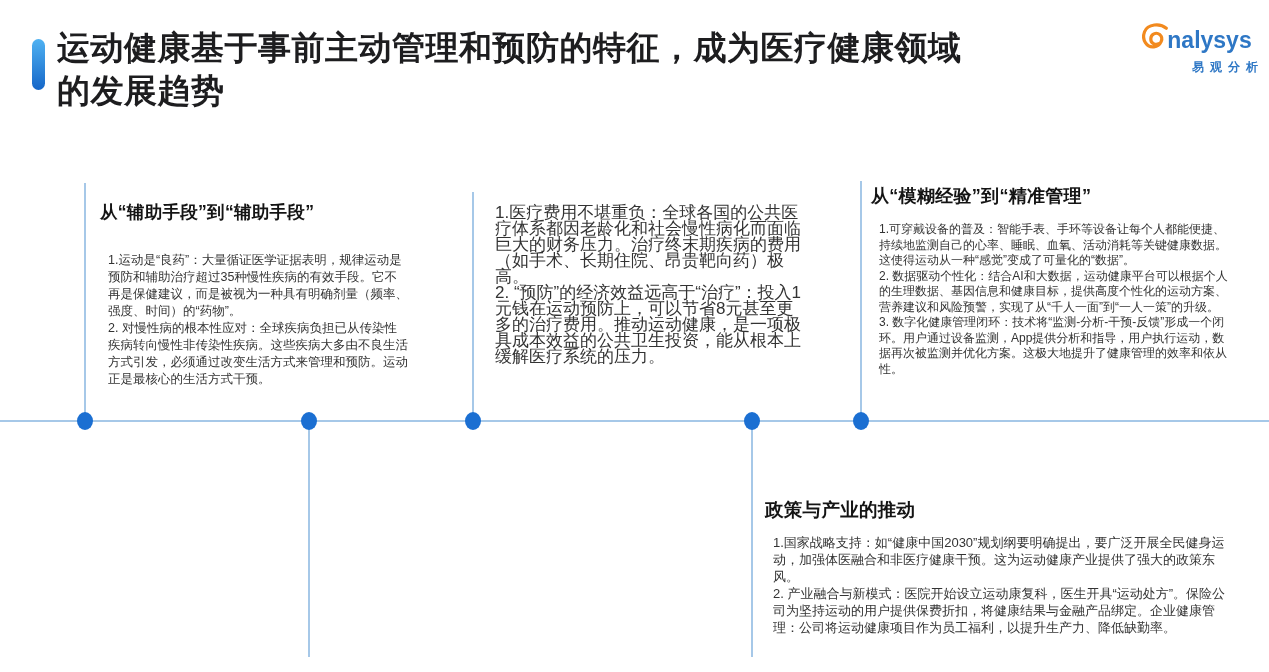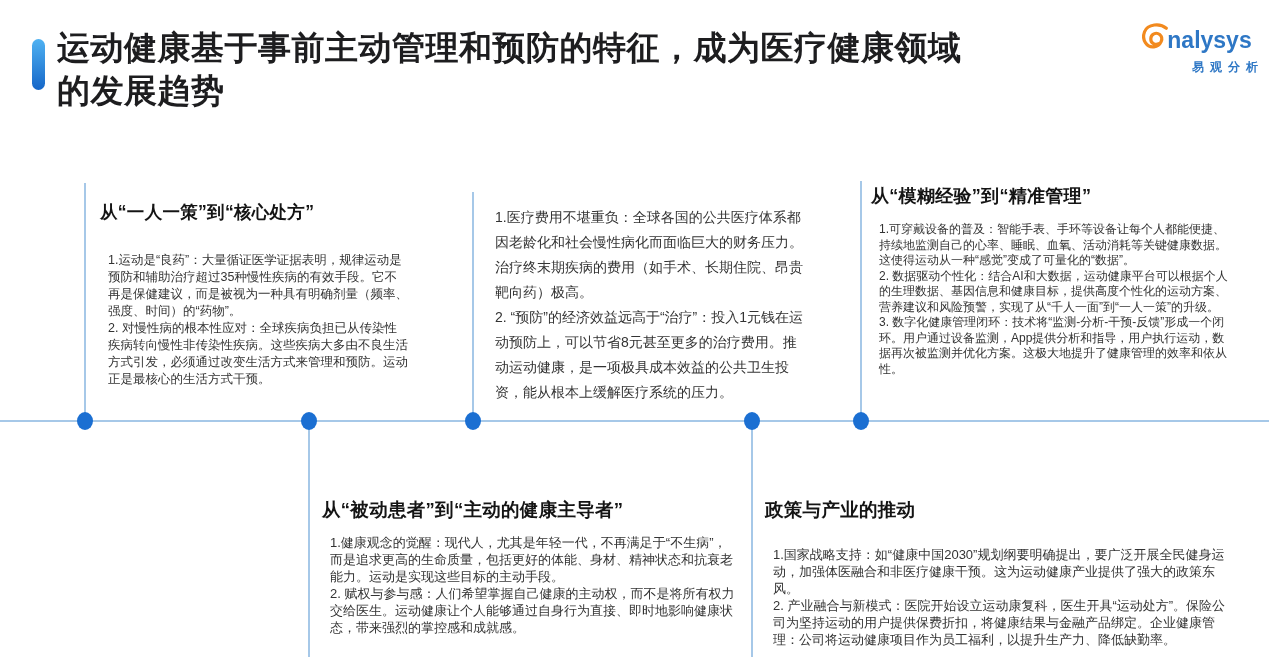--- a/index.html
+++ b/index.html
@@ -35,32 +35,32 @@
   .card { position:absolute; color:#333333; }
   .card h2 { margin:0; font-weight:bold; color:#141414; letter-spacing:0.3px; }
   .card p  { margin:8px; white-space:pre-line; }
 
   .card-1 { left:100px; top:200px; width:316px; }
   .card-1 h2 { font-size:17.5px; margin-bottom:28px; }
   .card-1 p { font-size:12.5px; line-height:17px; }
 
   .card-2 { left:487px; top:197px; width:324px; }
   .card-2 h2 { font-size:17.5px; margin-bottom:32px; }
-  .card-2 p { font-size:14px; line-height:25px; }
+  .card-2 p { font-size:17px; line-height:16px; }
 
   .card-3 { left:871px; top:184px; width:368px; }
   .card-3 h2 { font-size:18px; margin-bottom:14px; }
   .card-3 p { font-size:12px; line-height:15.5px; }
 
   .card-4 { left:322px; top:497px; width:424px; }
   .card-4 h2 { font-size:18.5px; margin-bottom:12px; }
   .card-4 p { font-size:13px; line-height:17px; }
 
   .card-5 { left:765px; top:497px; width:474px; }
-  .card-5 h2 { font-size:18.5px; margin-bottom:24px; }
+  .card-5 h2 { font-size:18.5px; margin-bottom:12px; }
   .card-5 p { font-size:13px; line-height:17px; }
 </style>
 </head>
 <body>
 
 <div class="slide">
 
   <div class="accent-bar"></div>
   <h1 class="slide-title">运动健康基于事前主动管理和预防的特征，成为医疗健康领域
 的发展趋势</h1>
@@ -85,42 +85,37 @@
   <div class="tl-vline" style="left:308px; top:421px; height:236px;"></div>
   <div class="tl-vline" style="left:751px; top:421px; height:236px;"></div>
 
   <div class="tl-dot" style="left:77px;  top:412px;"></div>
   <div class="tl-dot" style="left:301px; top:412px;"></div>
   <div class="tl-dot" style="left:465px; top:412px;"></div>
   <div class="tl-dot" style="left:744px; top:412px;"></div>
   <div class="tl-dot" style="left:853px; top:412px;"></div>
 
   <section class="card card-1">
-    <h2>从“一人一策”到“核心处方”</h2>
+    <h2>从“辅助手段”到“辅助手段”</h2>
     <p>1.运动是“良药”：大量循证医学证据表明，规律运动是预防和辅助治疗超过35种慢性疾病的有效手段。它不再是保健建议，而是被视为一种具有明确剂量（频率、强度、时间）的“药物”。
 2. 对慢性病的根本性应对：全球疾病负担已从传染性疾病转向慢性非传染性疾病。这些疾病大多由不良生活方式引发，必须通过改变生活方式来管理和预防。运动正是最核心的生活方式干预。</p>
   </section>
 
   <section class="card card-2">
     <p>1.医疗费用不堪重负：全球各国的公共医疗体系都因老龄化和社会慢性病化而面临巨大的财务压力。治疗终末期疾病的费用（如手术、长期住院、昂贵靶向药）极高。
 2. “预防”的经济效益远高于“治疗”：投入1元钱在运动预防上，可以节省8元甚至更多的治疗费用。推动运动健康，是一项极具成本效益的公共卫生投资，能从根本上缓解医疗系统的压力。</p>
   </section>
 
   <section class="card card-3">
     <h2>从“模糊经验”到“精准管理”</h2>
     <p>1.可穿戴设备的普及：智能手表、手环等设备让每个人都能便捷、持续地监测自己的心率、睡眠、血氧、活动消耗等关键健康数据。这使得运动从一种“感觉”变成了可量化的“数据”。
 2. 数据驱动个性化：结合AI和大数据，运动健康平台可以根据个人的生理数据、基因信息和健康目标，提供高度个性化的运动方案、营养建议和风险预警，实现了从“千人一面”到“一人一策”的升级。
 3. 数字化健康管理闭环：技术将“监测-分析-干预-反馈”形成一个闭环。用户通过设备监测，App提供分析和指导，用户执行运动，数据再次被监测并优化方案。这极大地提升了健康管理的效率和依从性。</p>
   </section>
 
-  <section class="card card-4">
-    <h2>从“被动患者”到“主动的健康主导者”</h2>
-    <p>1.健康观念的觉醒：现代人，尤其是年轻一代，不再满足于“不生病”，而是追求更高的生命质量，包括更好的体能、身材、精神状态和抗衰老能力。运动是实现这些目标的主动手段。
-2. 赋权与参与感：人们希望掌握自己健康的主动权，而不是将所有权力交给医生。运动健康让个人能够通过自身行为直接、即时地影响健康状态，带来强烈的掌控感和成就感。</p>
-  </section>
 
   <section class="card card-5">
     <h2>政策与产业的推动</h2>
     <p>1.国家战略支持：如“健康中国2030”规划纲要明确提出，要广泛开展全民健身运动，加强体医融合和非医疗健康干预。这为运动健康产业提供了强大的政策东风。
 2. 产业融合与新模式：医院开始设立运动康复科，医生开具“运动处方”。保险公司为坚持运动的用户提供保费折扣，将健康结果与金融产品绑定。企业健康管理：公司将运动健康项目作为员工福利，以提升生产力、降低缺勤率。</p>
   </section>
 
 </div>
 
 </body></html>

